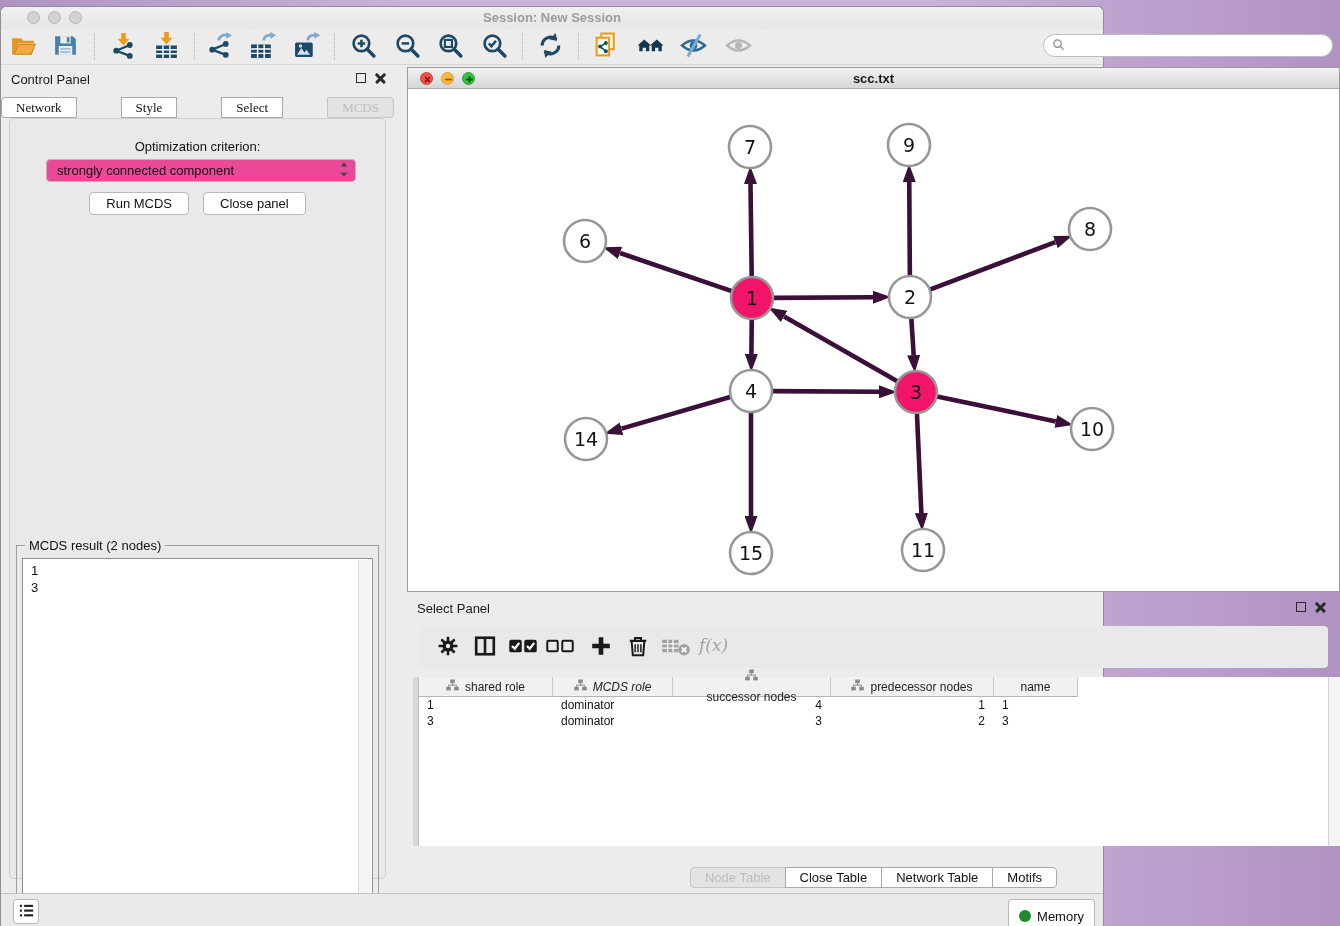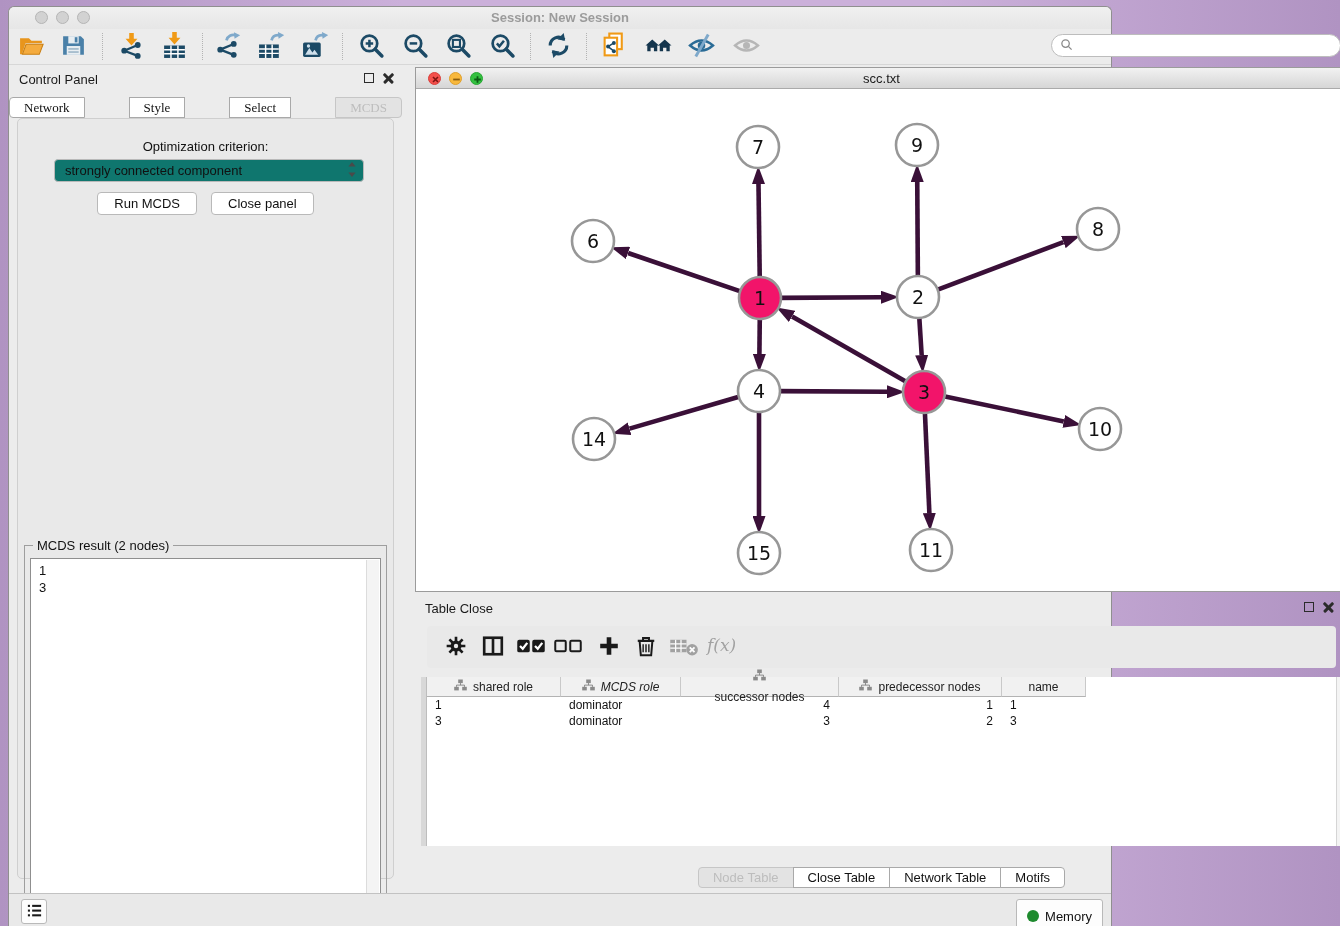--- a/index.html
+++ b/index.html
@@ -1,20 +1,20 @@
 <!DOCTYPE html>
 <html><head>
 <meta charset="utf-8">
 <style>
   * { margin:0; padding:0; box-sizing:border-box; }
   html,body { width:1340px; height:926px; overflow:hidden;
     font-family:"Liberation Sans", sans-serif; }
   .desktop { position:relative; width:1340px; height:926px;
     background:linear-gradient(90deg,#b093c2,#cbb0da 30%,#cbb0da 70%,#b093c2); }
-  .app { position:absolute; top:6px; left:8px; width:1104px; height:920px;
+  .app { position:absolute; top:6px; left:0; width:1104px; height:920px;
     background:#ececec; border-radius:6px 6px 0 0; border:1px solid #8f8f8f; border-bottom:none; }
 
   
   .titlebar { position:absolute; top:0; left:0; right:0; height:22px;
     border-radius:6px 6px 0 0; background:linear-gradient(#f0f0f0,#e6e6e6); }
   .tl-dot { position:absolute; top:4px; width:13px; height:13px; border-radius:50%;
     background:#d2d2d2; border:1px solid #b5b5b5; }
   .app-title { position:absolute; top:3px; left:0; right:0; text-align:center;
     font-size:13px; color:#9b9b9b; font-weight:bold; }
 
@@ -50,42 +50,42 @@
     border:1px solid #a9a9a9; margin-left:-1px; font-size:13px; color:#111; cursor:default; }
   .tab:first-child { border-radius:4px 0 0 4px; margin-left:0; }
   .tab:last-child { border-radius:0 4px 4px 0; }
   .tab.disabled { background:#e3e3e3; color:#bdbdbd; border-color:#c6c6c6; }
 
   .cp-body { position:absolute; top:51px; left:8px; width:377px; height:761px;
     background:#e9e9e9; border:1px solid #cfcfcf; border-radius:5px; }
   .opt-label { position:absolute; top:20px; left:0; right:0; text-align:center;
     font-size:13px; color:#111; }
   .dropdown { position:absolute; top:40px; left:36px; width:310px; height:23px;
-    background:#0f766e; border:1px solid #b9b9b9; border-radius:4px;
+    background:#ec4899; border:1px solid #b9b9b9; border-radius:4px;
     display:flex; align-items:center; padding:0 6px 0 10px; font-size:13px; color:#111; }
   .dropdown .dd-label { flex:1; }
   .btn-row { position:absolute; top:73px; left:0; right:0; display:flex; justify-content:center; gap:14px; }
   .pbtn { height:23px; padding:0 16px; background:#fff; border:1px solid #b9b9b9;
     border-radius:4px; font-size:13px; color:#111; font-family:"Liberation Sans",sans-serif; }
 
   .result-group { position:absolute; left:6px; top:426px; width:363px; height:386px;
     border:1px solid #9e9e9e; }
   .group-label { position:absolute; top:-8px; left:8px; background:#e9e9e9;
     padding:0 4px; font-size:13px; color:#111; }
   .result-box { position:absolute; left:5px; top:12px; right:5px; bottom:8px;
     background:#fff; border:1px solid #8f8f8f; font-size:13px; color:#111;
     padding:3px 0 0 8px; line-height:17px; overflow:hidden; }
   .result-scroll { position:absolute; top:1px; right:1px; bottom:1px; width:13px;
     background:#f4f4f4; border-left:1px solid #dcdcdc; }
 
   
   .net-window { position:absolute; top:60px; left:406px; width:933px; height:525px;
     border:1px solid #9b9b9b; background:#fff; }
   .net-titlebar { position:absolute; top:0; left:0; right:0; height:21px;
-    background:linear-gradient(#f2f2f2,#d6d6d6); border-bottom:1px solid #aaa; }
+    background:linear-gradient(#f2f2f2,#d6d6d6); border-bottom:1px solid #aaa;font-weight:bold; }
   .net-title { position:absolute; top:3px; left:0; right:0; text-align:center;
     font-size:13px; color:#1a1a1a; }
   .tlight { position:absolute; top:4px; width:13px; height:13px; border-radius:50%; }
   .tlight svg { position:absolute; inset:0; width:13px; height:13px; }
   .net-canvas { position:absolute; top:21px; left:0; width:931px; height:502px; background:#fff; }
   .net-canvas svg { position:absolute; inset:0; }
 
   
   .table-panel { position:absolute; top:589px; left:406px; width:933px; height:295px; }
   .tp-toolbar { position:absolute; top:30px; left:12px; width:909px; height:42px;
@@ -420,21 +420,21 @@
             <g>
               <circle cx="343" cy="464" r="21" fill="#ffffff" stroke="#979797" stroke-width="2.6"></circle>
               <text x="343" y="464" text-anchor="middle" dy="0.36em" font-family="DejaVu Sans, sans-serif" font-size="19" fill="#111111">15</text>
             </g>
           </svg>
       </div>
     </div>
 
     <div class="table-panel">
       <div class="cp-header">
-        <span class="panel-title">Table Close</span>
+        <span class="panel-title">Select Panel</span>
         <span class="win-btns" style="right:14px">
           <span class="wb-float"></span>
           <span class="wb-close"></span>
         </span>
       </div>
       <div class="tp-toolbar" id="tp-toolbar">
           <button class="tpbtn" style="left: 14px;">
             <span><svg viewBox="0 0 20 20">
                 <g stroke="#1a1a1a" stroke-width="2.4">
                   <path d="M10 1.5v4M10 14.5v4M1.5 10h4M14.5 10h4M4 4l2.8 2.8M13.2 13.2L16 16M16 4l-2.8 2.8M6.8 13.2L4 16"></path>

